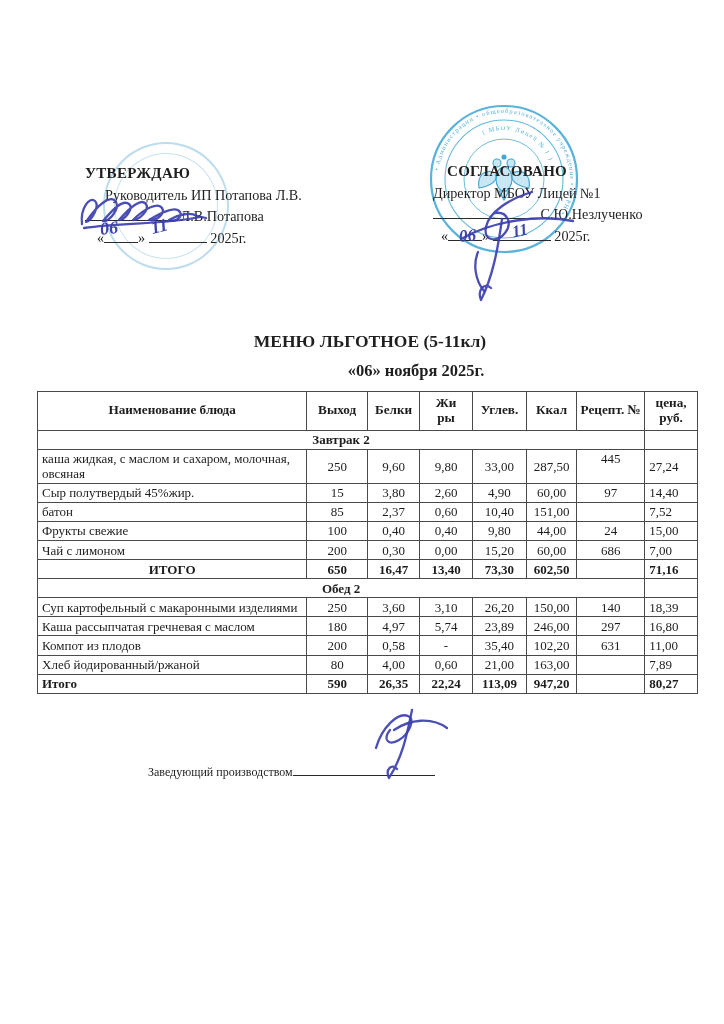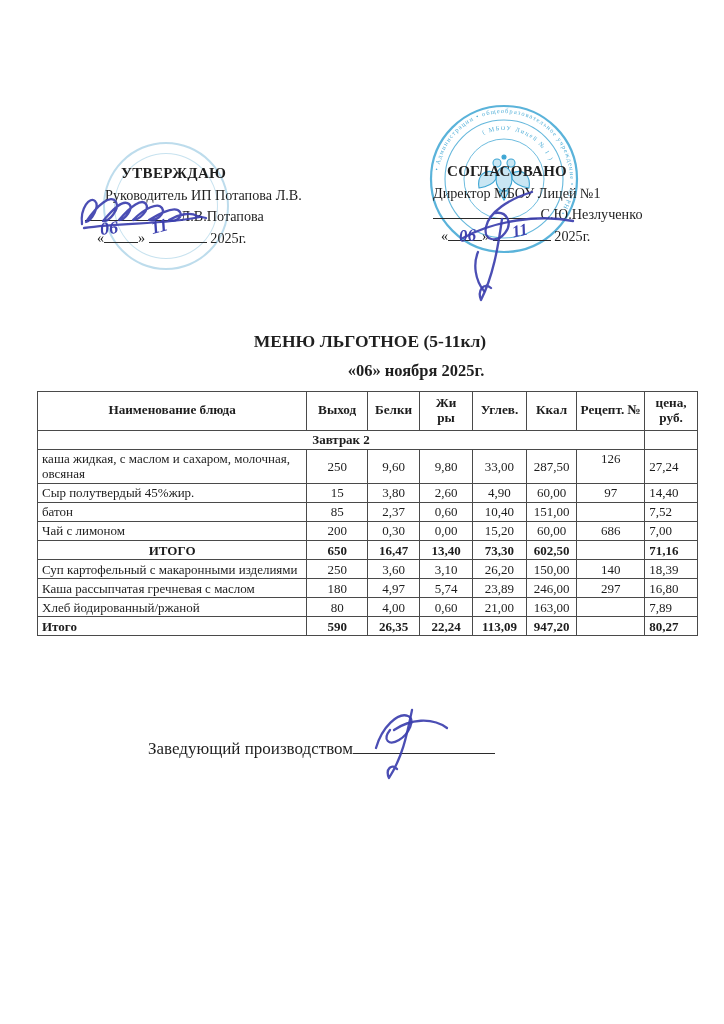--- a/index.html
+++ b/index.html
@@ -6,21 +6,21 @@
   .page{
     position:relative;width:724px;height:1024px;background:#ffffff;
     margin:0 auto;overflow:hidden;
     font-family:"Liberation Serif","DejaVu Serif",serif;color:#1f1f1f;
   }
   
   .approval{position:absolute;z-index:3;font-size:14.2px;line-height:21.5px;}
   .approval .heading{font-weight:bold;font-size:15px;letter-spacing:.3px;}
   .blank{display:inline-block;border-bottom:1.2px solid #2b2b2b;height:14px;vertical-align:baseline;}
   .appr-left{left:85px;top:163px;width:268px;}
-  .appr-left .heading{margin-left:36px;}
+  .appr-left .heading{}
   .appr-left .role{margin-left:20px;}
   .appr-right{left:433px;top:161px;width:245px;}
   .appr-right .heading{margin-left:14px;}
   
   .stamp-faint{
     position:absolute;left:103px;top:142px;width:122px;height:124px;z-index:1;
     border:2.5px solid rgba(109,178,212,.45);border-radius:50%;filter:blur(.7px);
   }
   .stamp-faint::after{
     content:"";position:absolute;left:9px;top:9px;right:9px;bottom:9px;
@@ -47,21 +47,21 @@
   table.menu thead th:nth-child(4) .h-inner{display:inline-block;max-width:1.95em;word-break:break-all;}
   table.menu td{padding:1.5px 4px;line-height:1.16;vertical-align:middle;}
   td.dish{text-align:left;padding-left:6px;margin-top:41px;}
   td.num{text-align:center;}
   td.price-col{padding-right:5px;vertical-align:bottom;}
   td.section-cell{text-align:center;font-weight:bold;padding:2.5px;}
   tr.total-row td{font-weight:bold;}
   td.total-label-center{text-align:center;}
   table.menu td:nth-child(7){vertical-align:top;text-align:center;}
   
-  .footer-line{position:absolute;left:148px;top:739px;font-size:17px;z-index:2;}
+  .footer-line{position:absolute;left:148px;top:761px;font-size:12px;z-index:2;}
 </style>
 </head>
 <body>
 
 <div class="page">
 
   <div class="stamp-faint"></div>
 
   <svg class="stamp-right" width="154" height="158" viewBox="0 0 154 158">
     <defs>
@@ -170,21 +170,21 @@
             <td class="section-cell" colspan="7">Завтрак 2</td>
             <td class="price-col"></td>
           </tr>
           <tr>
             <td class="dish">каша жидкая, с маслом и сахаром, молочная, овсяная</td>
             <td class="num">250</td>
             <td class="num">9,60</td>
             <td class="num">9,80</td>
             <td class="num">33,00</td>
             <td class="num">287,50</td>
-            <td class="num">126</td>
+            <td class="num">445</td>
             <td class="price-col">27,24</td>
           </tr>
           <tr>
             <td class="dish">Сыр полутвердый 45%жир.</td>
             <td class="num">15</td>
             <td class="num">3,80</td>
             <td class="num">2,60</td>
             <td class="num">4,90</td>
             <td class="num">60,00</td>
             <td class="num">97</td>
@@ -194,60 +194,84 @@
             <td class="dish">батон</td>
             <td class="num">85</td>
             <td class="num">2,37</td>
             <td class="num">0,60</td>
             <td class="num">10,40</td>
             <td class="num">151,00</td>
             <td class="num"></td>
             <td class="price-col">7,52</td>
           </tr>
           <tr>
+            <td class="dish">Фрукты свежие</td>
+            <td class="num">100</td>
+            <td class="num">0,40</td>
+            <td class="num">0,40</td>
+            <td class="num">9,80</td>
+            <td class="num">44,00</td>
+            <td class="num">24</td>
+            <td class="price-col">15,00</td>
+          </tr>
+          <tr>
             <td class="dish">Чай с лимоном</td>
             <td class="num">200</td>
             <td class="num">0,30</td>
             <td class="num">0,00</td>
             <td class="num">15,20</td>
             <td class="num">60,00</td>
             <td class="num">686</td>
             <td class="price-col">7,00</td>
           </tr>
           <tr class="total-row">
             <td class="dish total-label-center">ИТОГО</td>
             <td class="num">650</td>
             <td class="num">16,47</td>
             <td class="num">13,40</td>
             <td class="num">73,30</td>
             <td class="num">602,50</td>
             <td class="num"></td>
             <td class="price-col">71,16</td>
           </tr>
           <tr>
+            <td class="section-cell" colspan="7">Обед 2</td>
+            <td class="price-col"></td>
+          </tr>
+          <tr>
             <td class="dish">Суп картофельный  с макаронными изделиями</td>
             <td class="num">250</td>
             <td class="num">3,60</td>
             <td class="num">3,10</td>
             <td class="num">26,20</td>
             <td class="num">150,00</td>
             <td class="num">140</td>
             <td class="price-col">18,39</td>
           </tr>
           <tr>
             <td class="dish">Каша рассыпчатая гречневая с маслом</td>
             <td class="num">180</td>
             <td class="num">4,97</td>
             <td class="num">5,74</td>
             <td class="num">23,89</td>
             <td class="num">246,00</td>
             <td class="num">297</td>
             <td class="price-col">16,80</td>
           </tr>
           <tr>
+            <td class="dish">Компот из плодов</td>
+            <td class="num">200</td>
+            <td class="num">0,58</td>
+            <td class="num">-</td>
+            <td class="num">35,40</td>
+            <td class="num">102,20</td>
+            <td class="num">631</td>
+            <td class="price-col">11,00</td>
+          </tr>
+          <tr>
             <td class="dish">Хлеб йодированный/ржаной</td>
             <td class="num">80</td>
             <td class="num">4,00</td>
             <td class="num">0,60</td>
             <td class="num">21,00</td>
             <td class="num">163,00</td>
             <td class="num"></td>
             <td class="price-col">7,89</td>
           </tr>
           <tr class="total-row">

